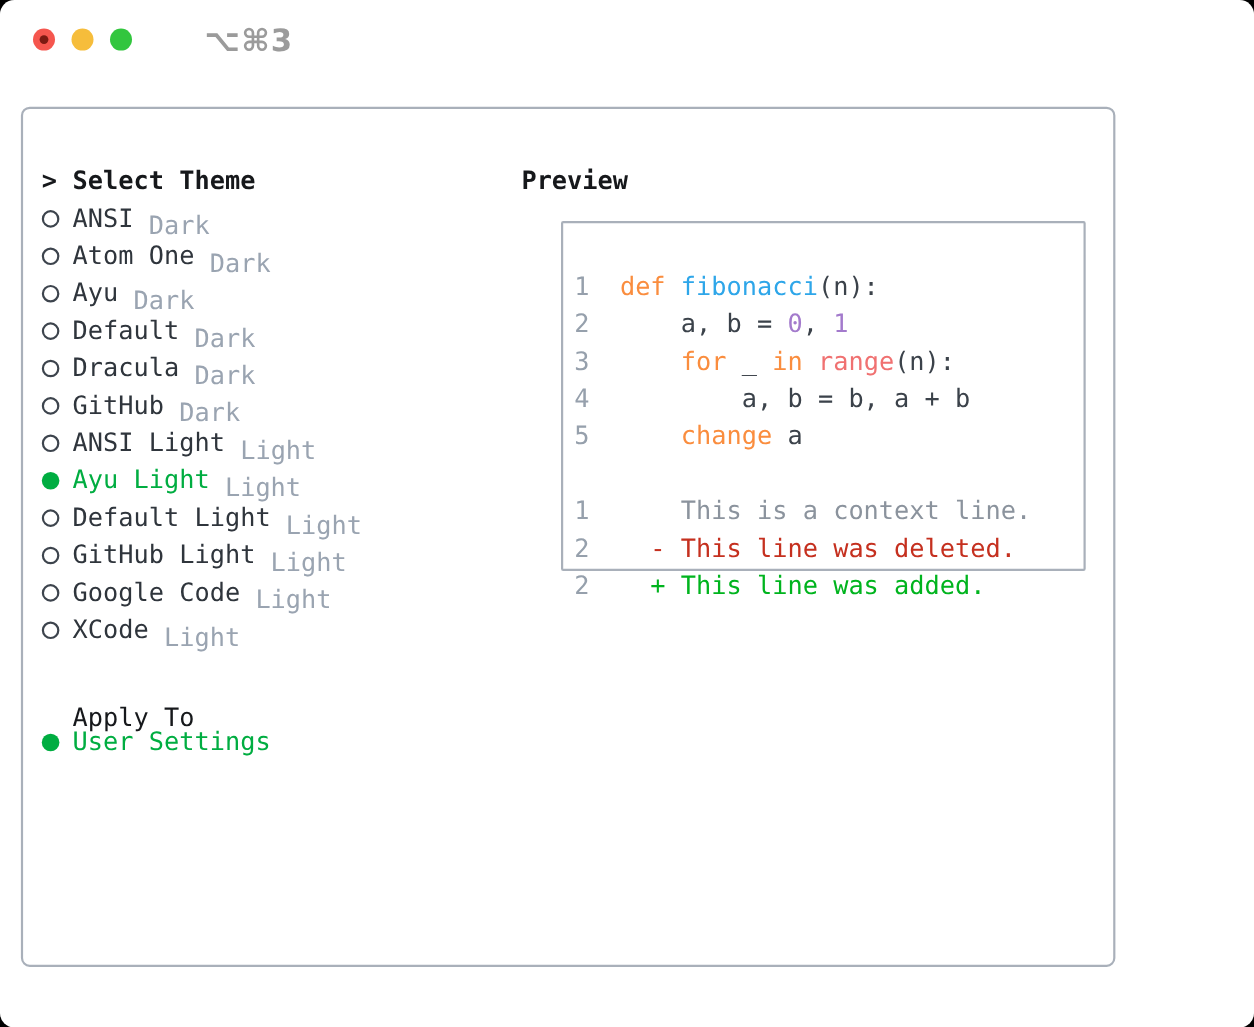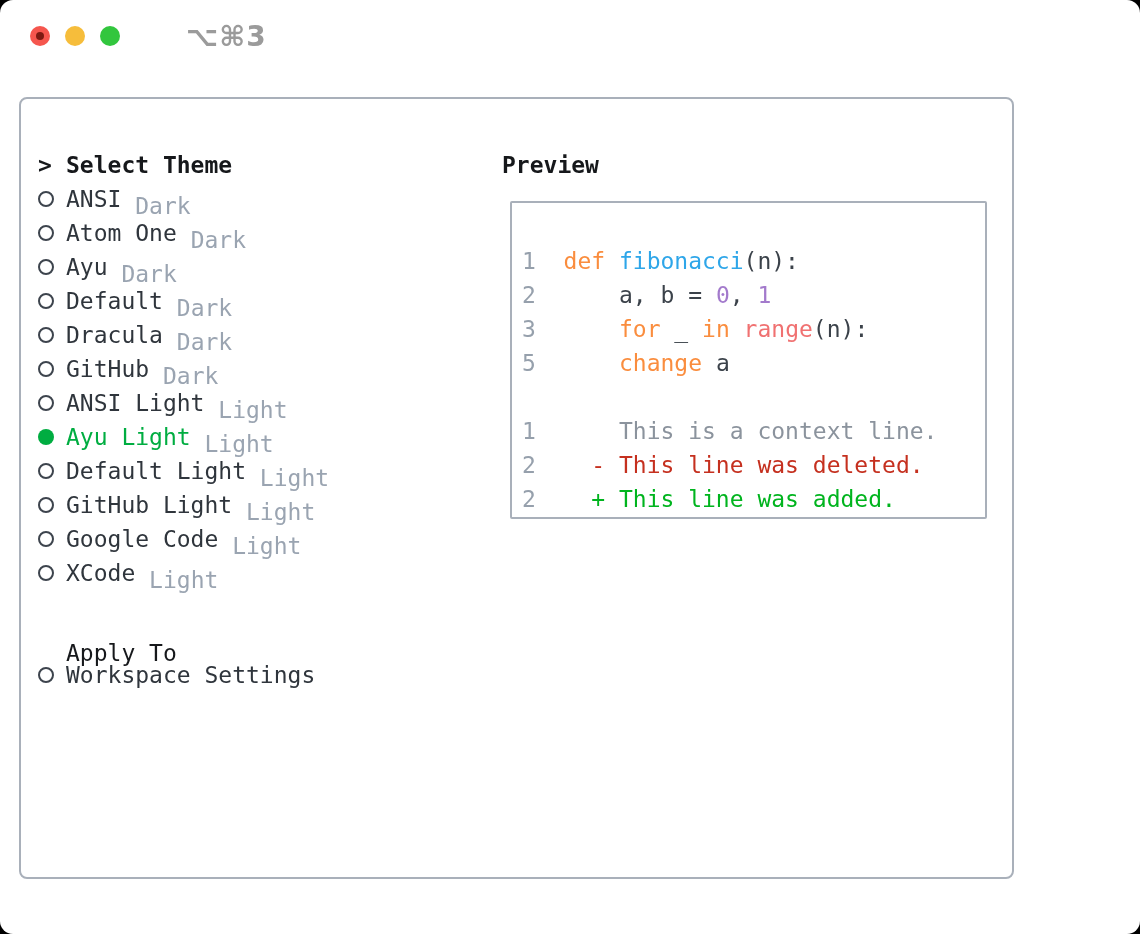--- a/index.html
+++ b/index.html
@@ -34,21 +34,21 @@
   .chevron{font-weight:bold;color:var(--c-heading_black);}
   .radio{width:12px;height:12px;border:2px solid var(--c-radio_outline);border-radius:50%;box-sizing:content-box;}
   .radio.selected{width:16px;height:16px;border:none;background:var(--c-selection_green);}
   .hdr{font-weight:bold;color:var(--c-heading_black);}
   .opt-name{color:var(--c-text_dark);}
   .opt-name.selected{color:var(--c-selection_green);}
   .opt-variant{color:var(--c-muted_gray);margin-top:13px;}
   .apply-title{color:var(--c-heading_black);margin-top:24px;}
   .hint{color:var(--c-hint_gray);height:34px;display:flex;align-items:center;}
   
-  .preview-title{position:absolute;left:481px;top:49px;font-size:23px;font-weight:bold;color:var(--c-heading_black);height:34px;display:flex;align-items:center;}
+  .preview-title{position:absolute;left:453px;top:49px;font-size:23px;font-weight:bold;color:var(--c-heading_black);height:34px;display:flex;align-items:center;}
   .preview-box{
     position:absolute;left:489px;top:102px;width:477px;height:318px;
     border:2px solid var(--c-border);box-sizing:border-box;border-radius:2px;background:#fff;
   }
   .code{padding:41px 0 0 10px;font-size:23px;}
   .code-line{height:34px;line-height:34px;white-space:pre;}
   .tok-ln{color:var(--c-lineno_gray);}
   .tok-kw{color:var(--c-keyword_orange);}
   .tok-fn{color:var(--c-function_blue);}
   .tok-num{color:var(--c-number_purple);}
@@ -94,34 +94,35 @@
         </div>
 
       <div class="row blank"></div>
 
       <div class="row">
         <span class="marker"></span>
         <span class="apply-title">Apply To</span>
       </div>
 
       <div id="apply-opts">
-          <div class="row"><span class="marker"><span class="radio"></span></span><span class="opt-name">Workspace Settings</span></div>
+          <div class="row"><span class="marker"><span class="radio selected"></span></span><span class="opt-name selected">User Settings</span></div>
         </div>
 
       <div class="row blank"></div>
 
     </div>
 
     <div class="preview-title">Preview</div>
 
     <div class="preview-box">
       <div class="code" id="code">
           <div class="code-line"><span class="tok-ln">1  </span><span class="tok-kw">def </span><span class="tok-fn">fibonacci</span><span class="tok-pl">(n):</span></div>
           <div class="code-line"><span class="tok-ln">2</span><span class="tok-pl">      a, b = </span><span class="tok-num">0</span><span class="tok-pl">, </span><span class="tok-num">1</span></div>
           <div class="code-line"><span class="tok-ln">3</span><span class="tok-pl">      </span><span class="tok-kw">for </span><span class="tok-pl">_ </span><span class="tok-kw">in </span><span class="tok-bi">range</span><span class="tok-pl">(n):</span></div>
+          <div class="code-line"><span class="tok-ln">4</span><span class="tok-pl">          a, b = b, a + b</span></div>
           <div class="code-line"><span class="tok-ln">5</span><span class="tok-pl">      </span><span class="tok-kw">change </span><span class="tok-pl">a</span></div>
           <div class="code-line"></div>
           <div class="code-line"><span class="tok-ln">1</span><span class="tok-ctx">      This is a context line.</span></div>
           <div class="code-line"><span class="tok-ln">2</span><span class="tok-del">    - This line was deleted.</span></div>
           <div class="code-line"><span class="tok-ln">2</span><span class="tok-add">    + This line was added.</span></div>
         </div>
     </div>
 
   </div>
 </div>

